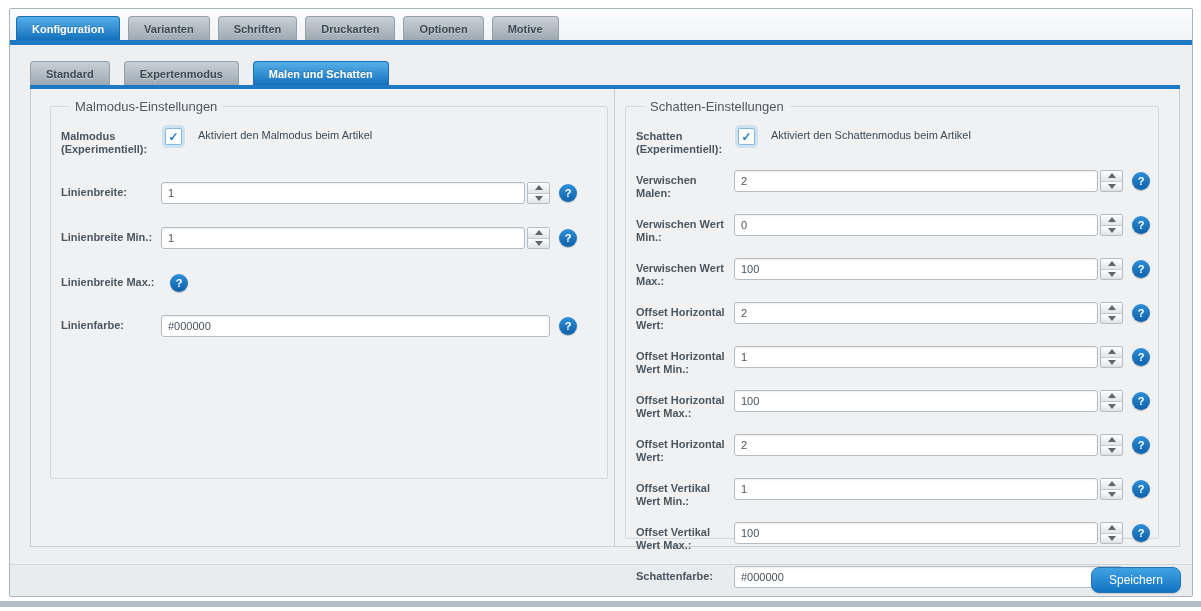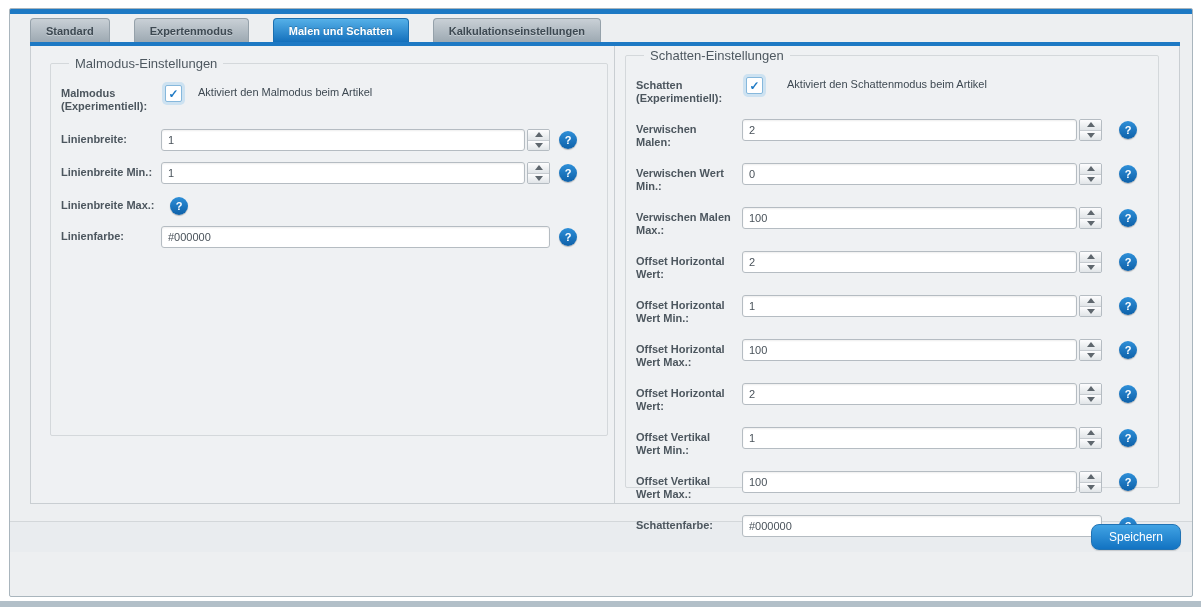--- a/index.html
+++ b/index.html
@@ -36,57 +36,57 @@
     cursor: pointer; white-space: nowrap;
   }
   .tab.active {
     background: linear-gradient(#55b0e8, #1470bc);
     border-color: #1b6fb0;
     color: #ffffff;
     text-shadow: 0 -1px 0 rgba(0,0,0,0.2);
   }
   .bar-blue-main { height: 5px; background: #1d79c4; }
   
-  .tabbar-sub { padding: 4px 0 0 20px; display: flex; gap: 24px; border-radius: 15px; }
+  .tabbar-sub { padding: 16px 0 0 20px; display: flex; gap: 14px; border-radius: 15px; }
   .bar-blue-sub { height: 4px; background: #1d79c4; margin: 0 12px 0 20px; }
   
   .inner-panel {
     margin: 0 12px 0 20px;
     height: 458px;
     background: #eff1f3;
     border: 1px solid #c9ced2; border-top: none;
     display: flex;
     justify-content: flex-end;
   }
   .col-left  { width: 584px; border-right: 1px solid #c9ced2; }
   .col-right { flex: 1; }
   fieldset.panel {
     border: 1px solid #d4d8db;
     border-radius: 2px;
     padding: 12px 30px 12px 10px;
     margin: 10px 6px 0 19px;
   }
   .col-left fieldset.panel  { height: 380px; }
-  .col-right fieldset.panel { height: 440px; margin: 2px 20px 0 10px; padding-right: 21px; }
+  .col-right fieldset.panel { height: 440px; margin: 10px 20px 0 10px; padding-right: 8px; }
   fieldset.panel legend {
     font-size: 13px; color: #4e5860;
     padding: 0 6px; margin-left: 8px;
   }
   
-  .frow { display: flex; align-items: flex-start; margin-bottom: 11px; }
-  .col-right .frow { margin-bottom: 14px; gap: 8px; }
+  .frow { display: flex; align-items: flex-start; margin-bottom: 23px; }
+  .col-right .frow { margin-bottom: 14px; }
   .frow:last-child { margin-bottom: 0; }
   .flabel {
     width: 100px; min-width: 100px;
     font-size: 11px; font-weight: bold;
     line-height: 13px; color: #4c565e;
     padding-top: 4px;
   }
   .col-right .flabel { width: 98px; min-width: 98px; }
-  .checkrow { margin-bottom: 16px; }
+  .checkrow { margin-bottom: 26px; }
   .checkbox {
     width: 17px; height: 17px;
     margin: 2px 0 0 4px;
     background: #ffffff;
     border: 1px solid #86b8dc;
     border-radius: 2px;
     box-shadow: 0 0 0 3px #cde2f1;
     display: flex; align-items: center; justify-content: center;
     color: #1d79c4; font-size: 12px; font-weight: bold;
     cursor: pointer;
@@ -153,27 +153,34 @@
     box-shadow: 0 1px 1px rgba(0,0,0,0.15);
     cursor: pointer;
   }
   .bottom-bar { margin-top: 4px; height: 6px; background: #b2bfc8; width: 1201px; }
 </style>
 </head>
 <body>
 
 <div class="page-container">
 
+  <div class="tabbar-main">
+    <div class="tab active">Konfiguration</div>
+    <div class="tab">Varianten</div>
+    <div class="tab">Schriften</div>
+    <div class="tab">Druckarten</div>
+    <div class="tab">Optionen</div>
+    <div class="tab">Motive</div>
+  </div>
   <div class="bar-blue-main"></div>
 
   <div class="tabbar-sub">
     <div class="tab">Standard</div>
     <div class="tab">Expertenmodus</div>
     <div class="tab active">Malen und Schatten</div>
-    <div class="tab">Kalkulationseinstellungen</div>
   </div>
   <div class="bar-blue-sub"></div>
 
   <div class="inner-panel">
 
     <div class="col-left">
       <fieldset class="panel">
         <legend>Malmodus-Einstellungen</legend>
 
         <div class="frow checkrow">
@@ -292,21 +299,21 @@
                   <span class="tri-down"></span>
                 </div>
             </div>
           </div>
           <div class="help">
               <span>?</span>
             </div>
         </div>
 
         <div class="frow">
-          <div class="flabel">Verwischen Malen Max.:</div>
+          <div class="flabel">Verwischen Wert Max.:</div>
           <div class="igroup">
             <div class="tbox">
               <input value="100" style="">
             </div>
             <div class="spinner">
               <div class="spin-btn up">
                   <span class="tri-up"></span>
                 </div>
               <div class="spin-btn">
                   <span class="tri-down"></span>

